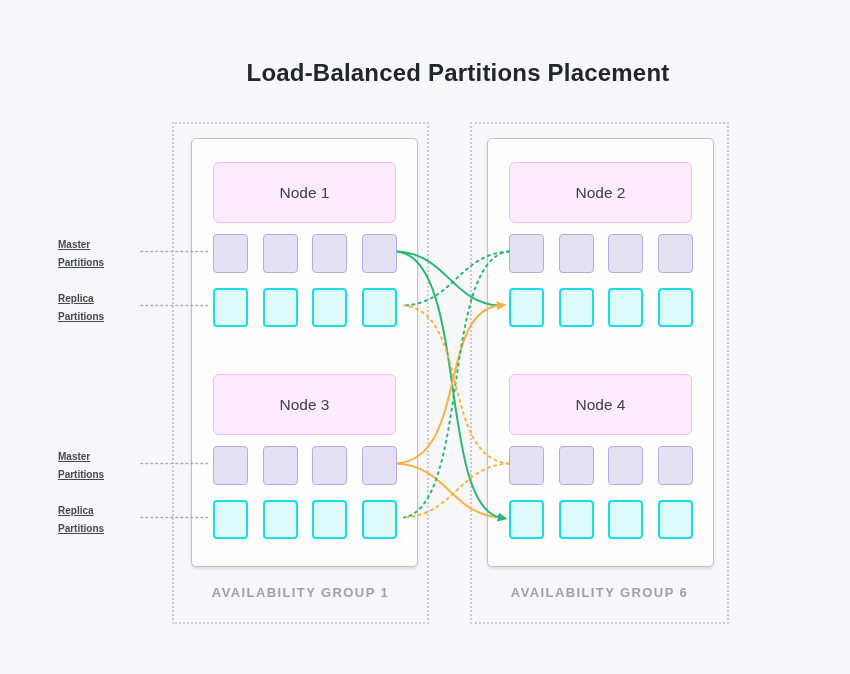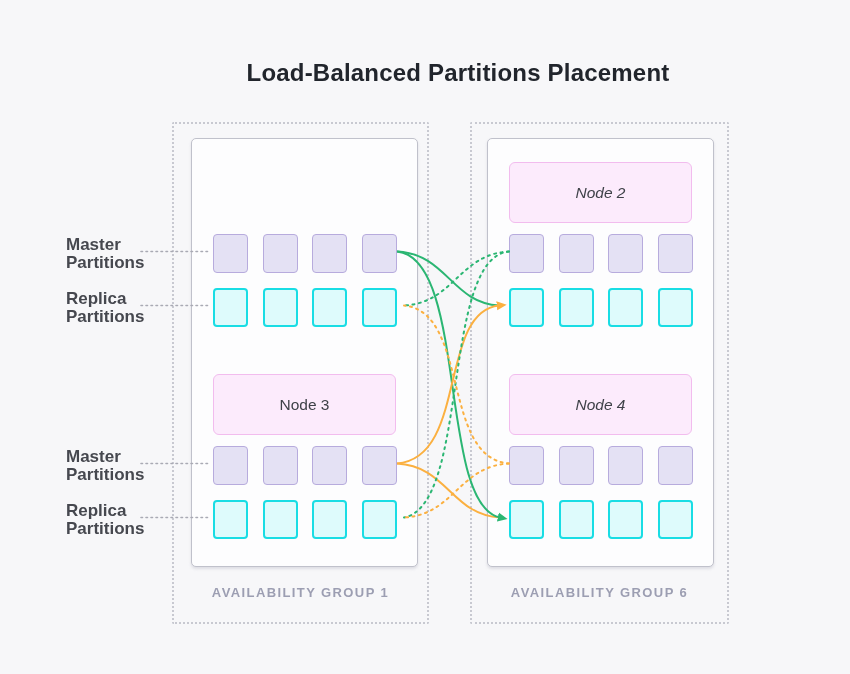--- a/index.html
+++ b/index.html
@@ -36,21 +36,21 @@
 
   .node-panel {
     position: absolute; top: 14px;
     width: 227px; height: 429px;
     background: #fdfdfe;
     border: 1.5px solid #c0c1cb;
     border-radius: 5px;
     box-shadow: 0 2px 3px rgba(130,130,155,0.22);
   }
   .group-1 .node-panel { left: 17px; }
-  .group-2 .node-panel { left: 15px; font-style: italic; }
+  .group-2 .node-panel { left: 15px; }
 
   .node-box {
     position: absolute; left: 21px; width: 183px; height: 61px;
     background: #fcebfc;
     border: 1.5px solid #f2bcee;
     border-radius: 6px;
     display: flex; align-items: center; justify-content: center;
     font-size: 15.5px; color: #3e4148;
   }
   .node-box.n-top { top: 23px; }
@@ -63,23 +63,24 @@
   .row-m1 { top: 95px; }
   .row-r1 { top: 149px; }
   .row-m2 { top: 307px; }
   .row-r2 { top: 361px; }
 
   .sq { width: 35px; height: 39px; border-radius: 4px; }
   .sq.master { background: #e4e1f4; border: 1.5px solid #b7abdd; }
   .sq.replica { background: #defbfc; border: 2px solid #19dde4; }
 
   .row-label {
-    position: absolute; left: 66px;
-    font-size: 17px; font-weight: 700; color: #46484f;
+    position: absolute; left: 58px;
+    font-size: 10px; font-weight: 700; color: #46484f;
     line-height: 17.5px;
+    text-decoration: underline;
   }
   .rl-1 { top: 236px; }
   .rl-2 { top: 290px; }
   .rl-3 { top: 448px; }
   .rl-4 { top: 502px; }
 
   svg.overlay {
     position: absolute; left: 0; top: 0;
     width: 850px; height: 674px;
     pointer-events: none;
@@ -90,20 +91,23 @@
 </style>
 </head>
 <body>
 
 <div class="canvas">
 
   <div class="title">Load-Balanced Partitions Placement</div>
 
   <div class="group group-1">
     <div class="node-panel">
+      <div class="node-box n-top">
+        <span>Node 1</span>
+      </div>
       <div class="part-row row-m1">
         <div class="sq master"></div>
         <div class="sq master"></div>
         <div class="sq master"></div>
         <div class="sq master"></div>
       </div>
       <div class="part-row row-r1">
         <div class="sq replica"></div>
         <div class="sq replica"></div>
         <div class="sq replica"></div>

